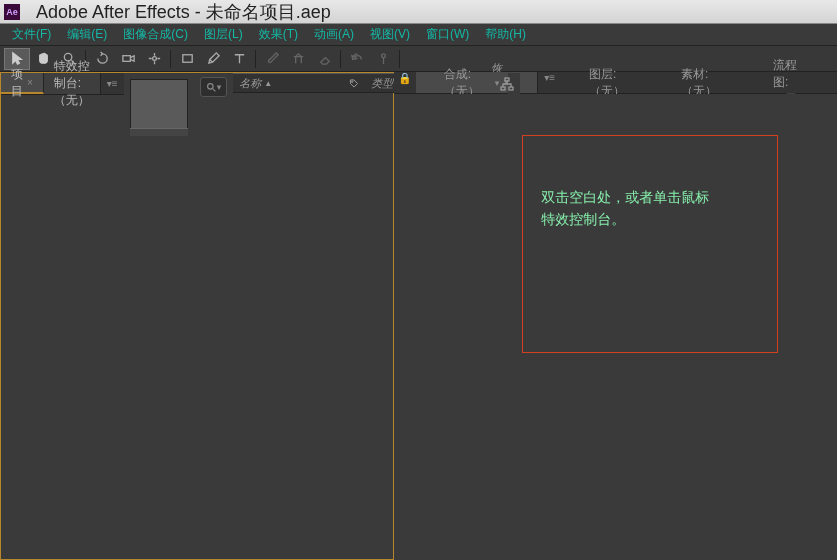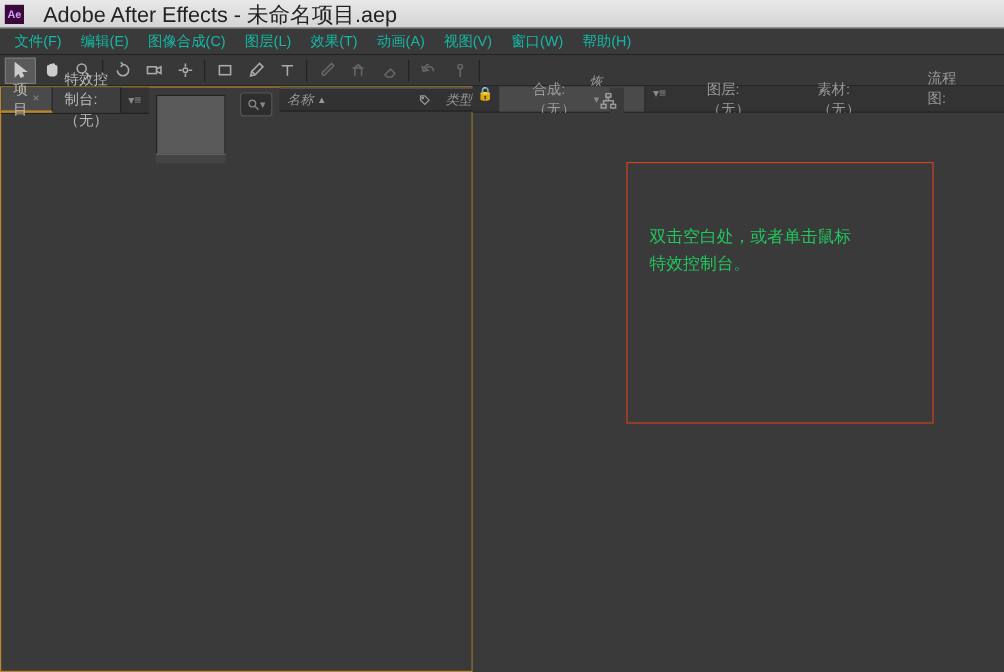--- a/index.html
+++ b/index.html
@@ -51,21 +51,21 @@
 .col-header .col.size { width: 52px; }
 .col-header .col.dur { flex: 1; }
 .col-header .sort { font-size: 8px; }
 .col-header svg { width: 11px; height: 11px; fill: none; stroke: #999; stroke-width: 1.4; }
 
 .project-body { flex: 1; background: #3a3a3a; position: relative; padding: 6px; }
 .org-icon { position: absolute; right: 4px; top: 4px; width: 16px; height: 16px; }
 .org-icon svg { width: 14px; height: 14px; fill: none; stroke: #999; stroke-width: 1.3; }
 
 .red-box { position: absolute; left: 14px; top: 62px; width: 256px; height: 218px; border: 1px solid #d04020; padding: 50px 18px 0 18px; }
-.red-box .hint { color: #22c55e; font-size: 14px; line-height: 22px; }
+.red-box .hint { color: #86efac; font-size: 14px; line-height: 22px; }
 
 .viewer { flex: 1; background: #3a3a3a; }
 
 </style>
 </head>
 <body>
 
 <div class="titlebar">
   <div class="ae-icon">Ae</div>
   <div class="title">Adobe After Effects - 未命名项目.aep</div>

